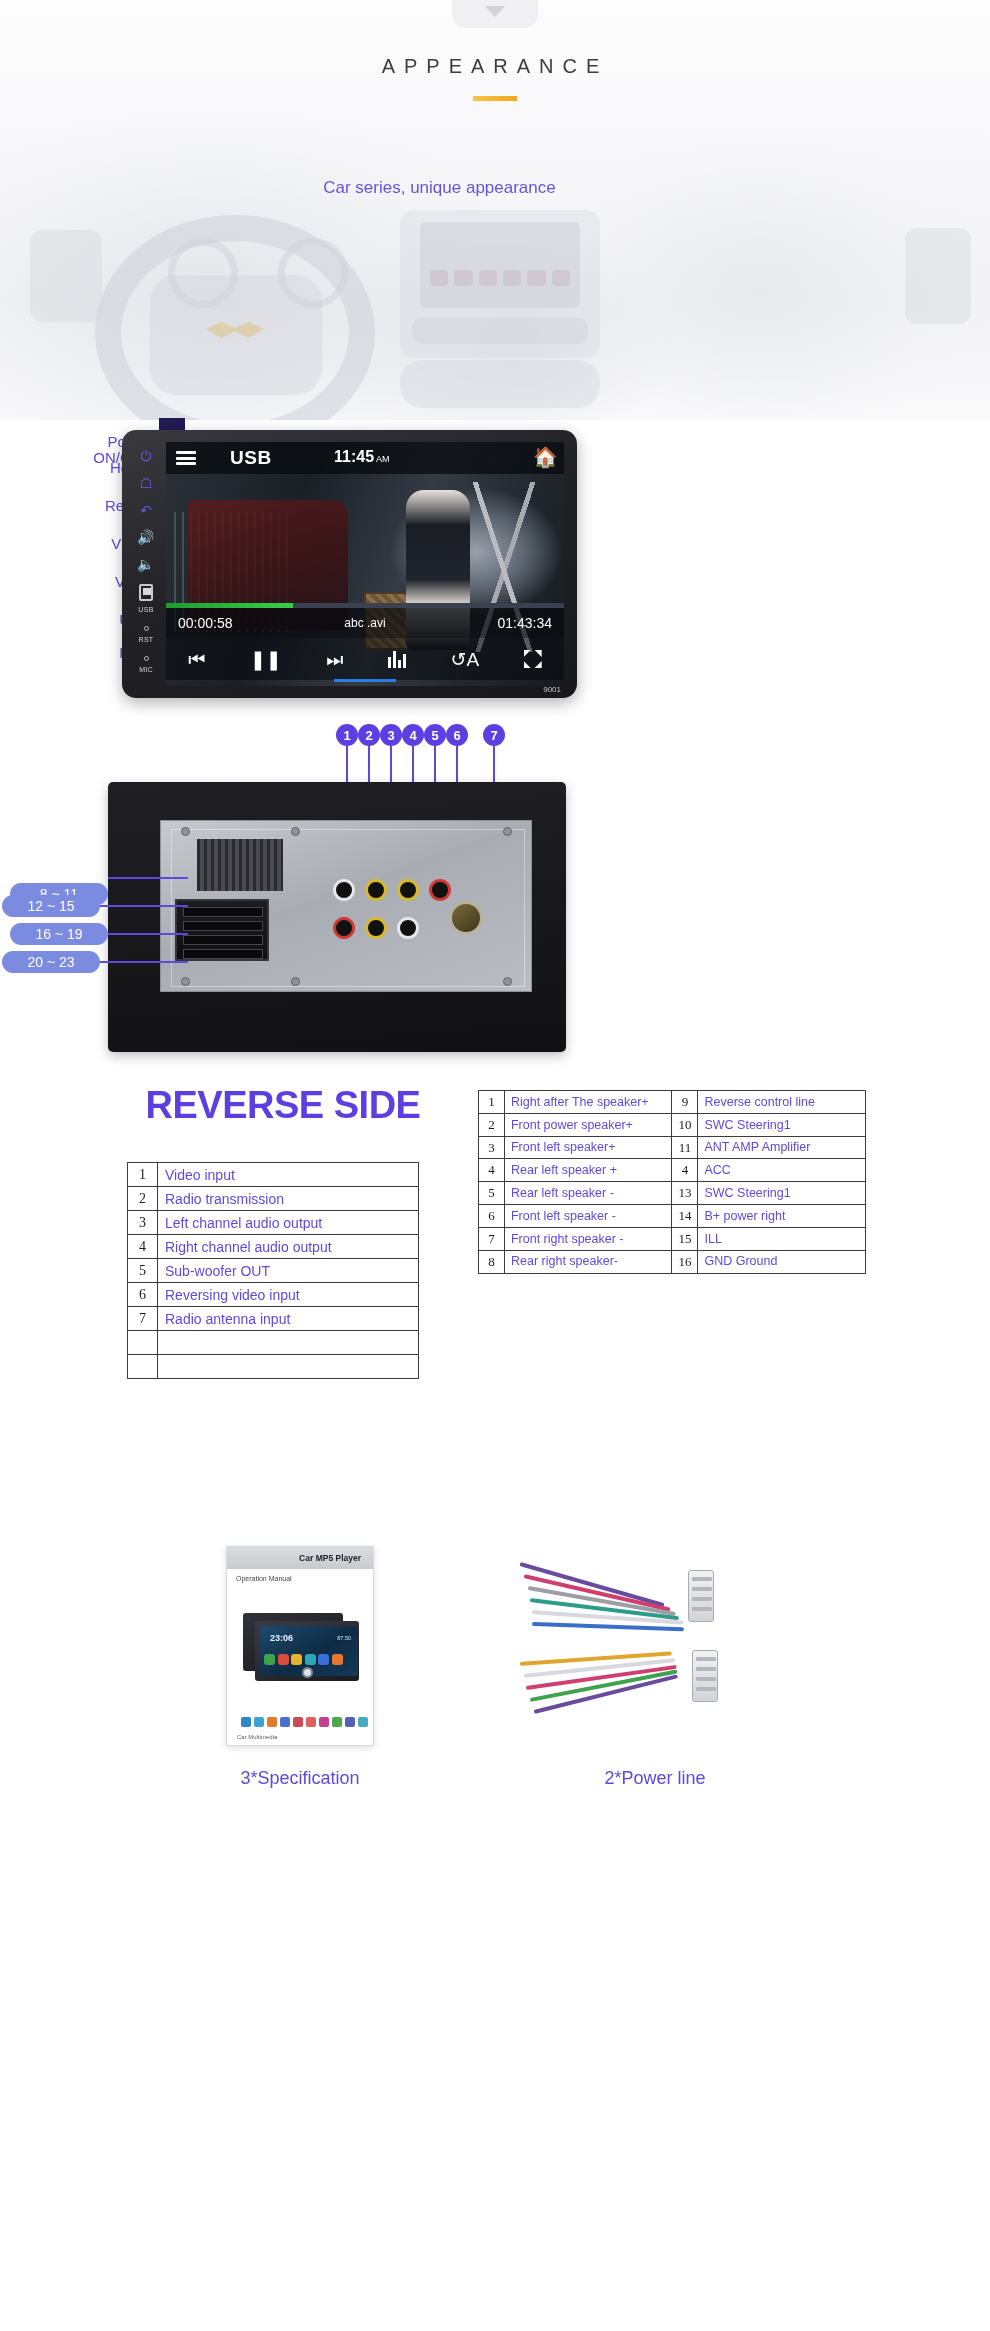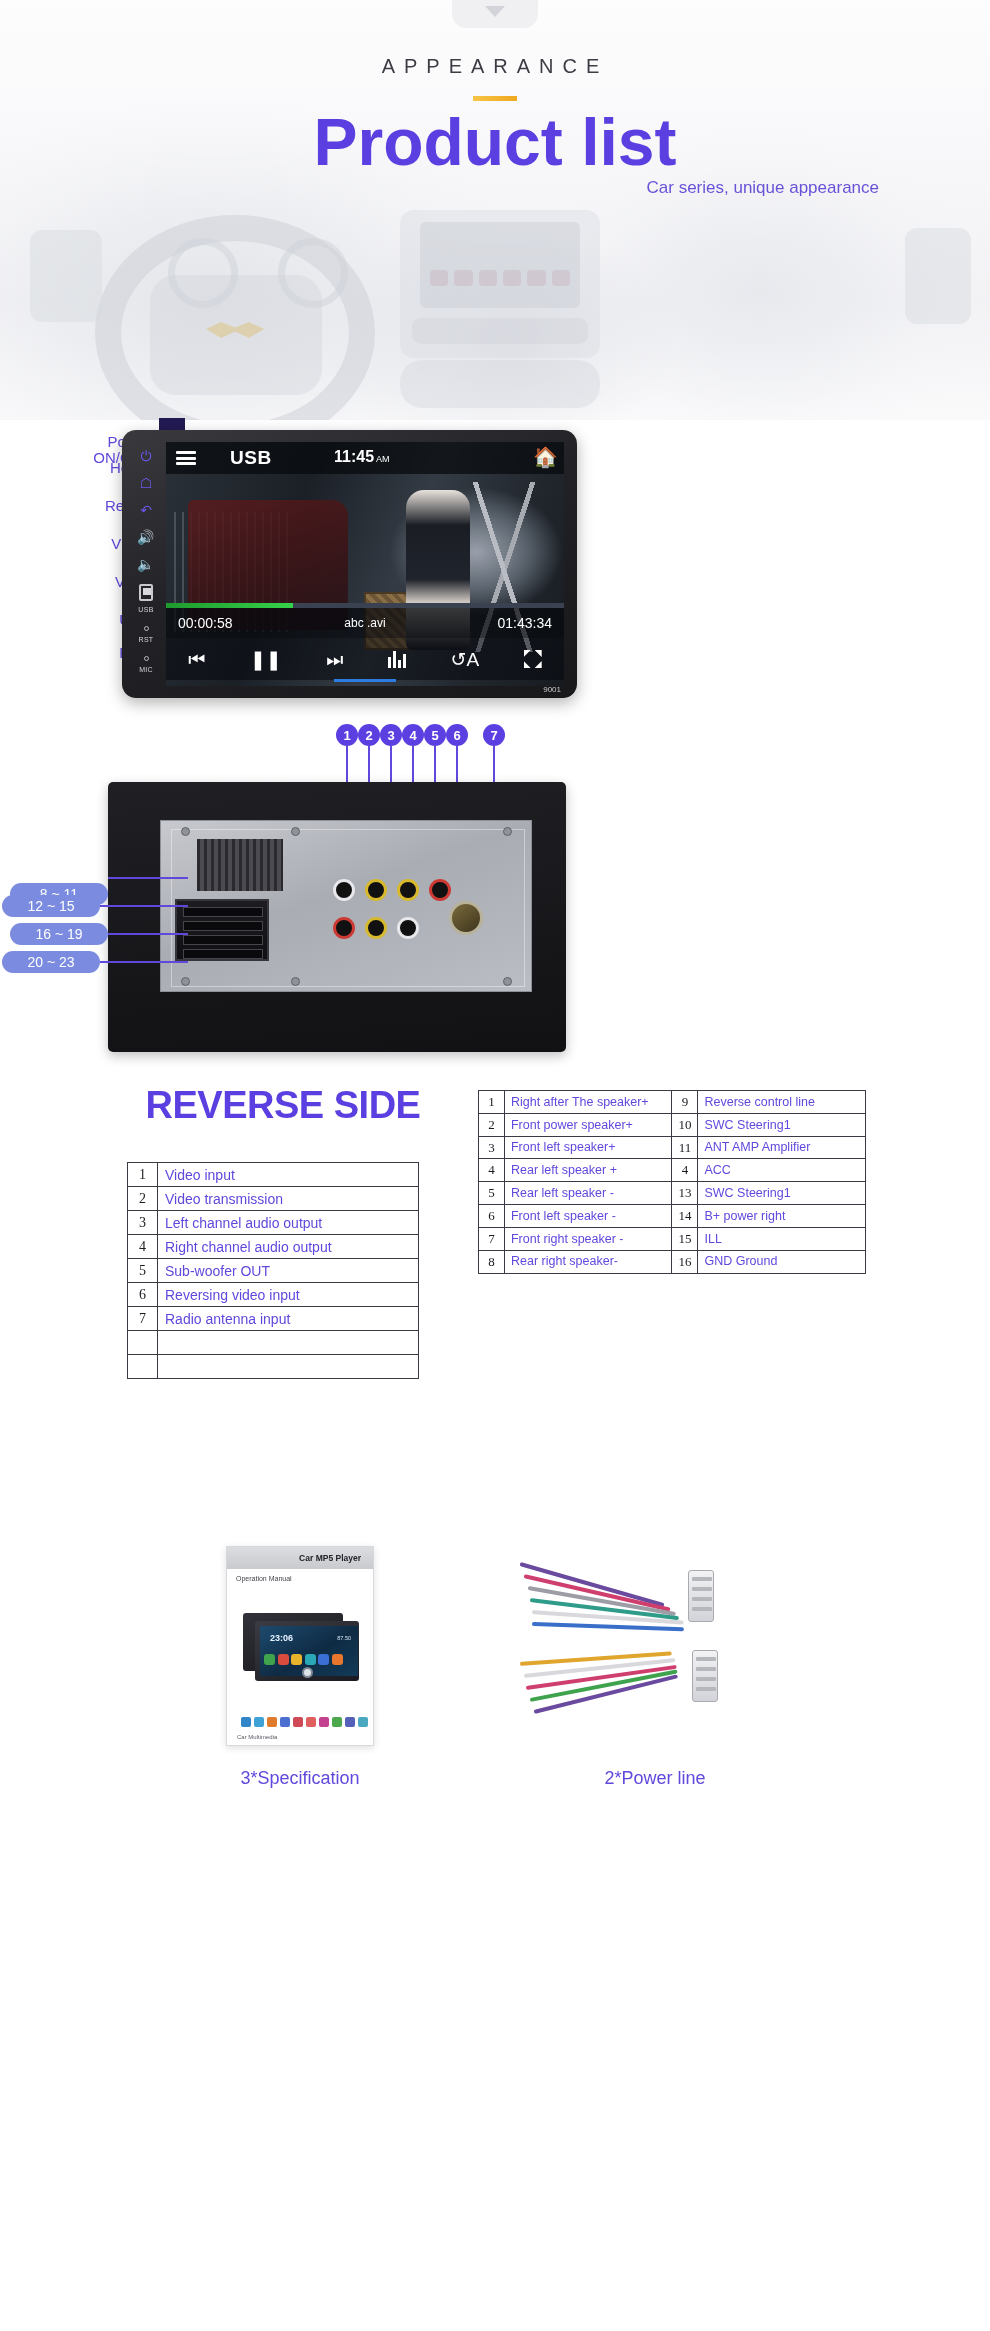--- a/index.html
+++ b/index.html
@@ -68,21 +68,21 @@
   }
   .hero-rule {
     position:absolute; left:473px; top:96px; width:44px; height:5px;
     background:linear-gradient(90deg,#f6c445,#f0a81f);
   }
   .hero-title {
     position:absolute; left:0; top:104px; width:990px; text-align:center;
     font-size:66px; font-weight:700; color:#5b3fe0; letter-spacing:0px;
   }
   .hero-sub {
-    position:absolute; left:0; top:178px; width:879px; text-align:right;
+    position:absolute; left:0; top:178px; width:879px; text-align:center;
     font-size:17px; color:#6a52d8;
   }
 
   
   .unit-sec { position:relative; width:990px; height:300px; background:#fff; }
 
   .unit-labels { position:absolute; left:0; top:0; width:200px; }
   .ul-row {
     position:absolute; display:flex; align-items:center; justify-content:flex-end;
     width:185px; color:#6148dd; font-size:15px; white-space:nowrap;
@@ -322,21 +322,20 @@
       <i></i>
       <i></i>
       <i></i>
   </div>
   <div class="ctrl-row"></div>
   <div class="ctrl-row2"></div>
   <div class="top-notch"></div>
 
   <div class="hero-kicker">APPEARANCE</div>
   <div class="hero-rule"></div>
-  <h1 class="hero-title">Product list</h1>
   <div class="hero-sub">Car series, unique appearance</div>
 </section>
 
 <section class="unit-sec">
 
   <div class="unit-labels">
     <div class="ul-row two" style="top:-2px;">
       <div class="lbl">
         <div>Power</div>
         <div>ON/OFF</div>
@@ -510,21 +509,21 @@
   <div class="rev-title">REVERSE SIDE</div>
 
   <table class="tblA">
     <tbody>
       <tr>
           <td class="n">1</td>
           <td>Video input</td>
         </tr>
       <tr>
           <td class="n">2</td>
-          <td>Video transmission</td>
+          <td>Radio transmission</td>
         </tr>
       <tr>
           <td class="n">3</td>
           <td>Left channel audio output</td>
         </tr>
       <tr>
           <td class="n">4</td>
           <td>Right channel audio output</td>
         </tr>
       <tr>

